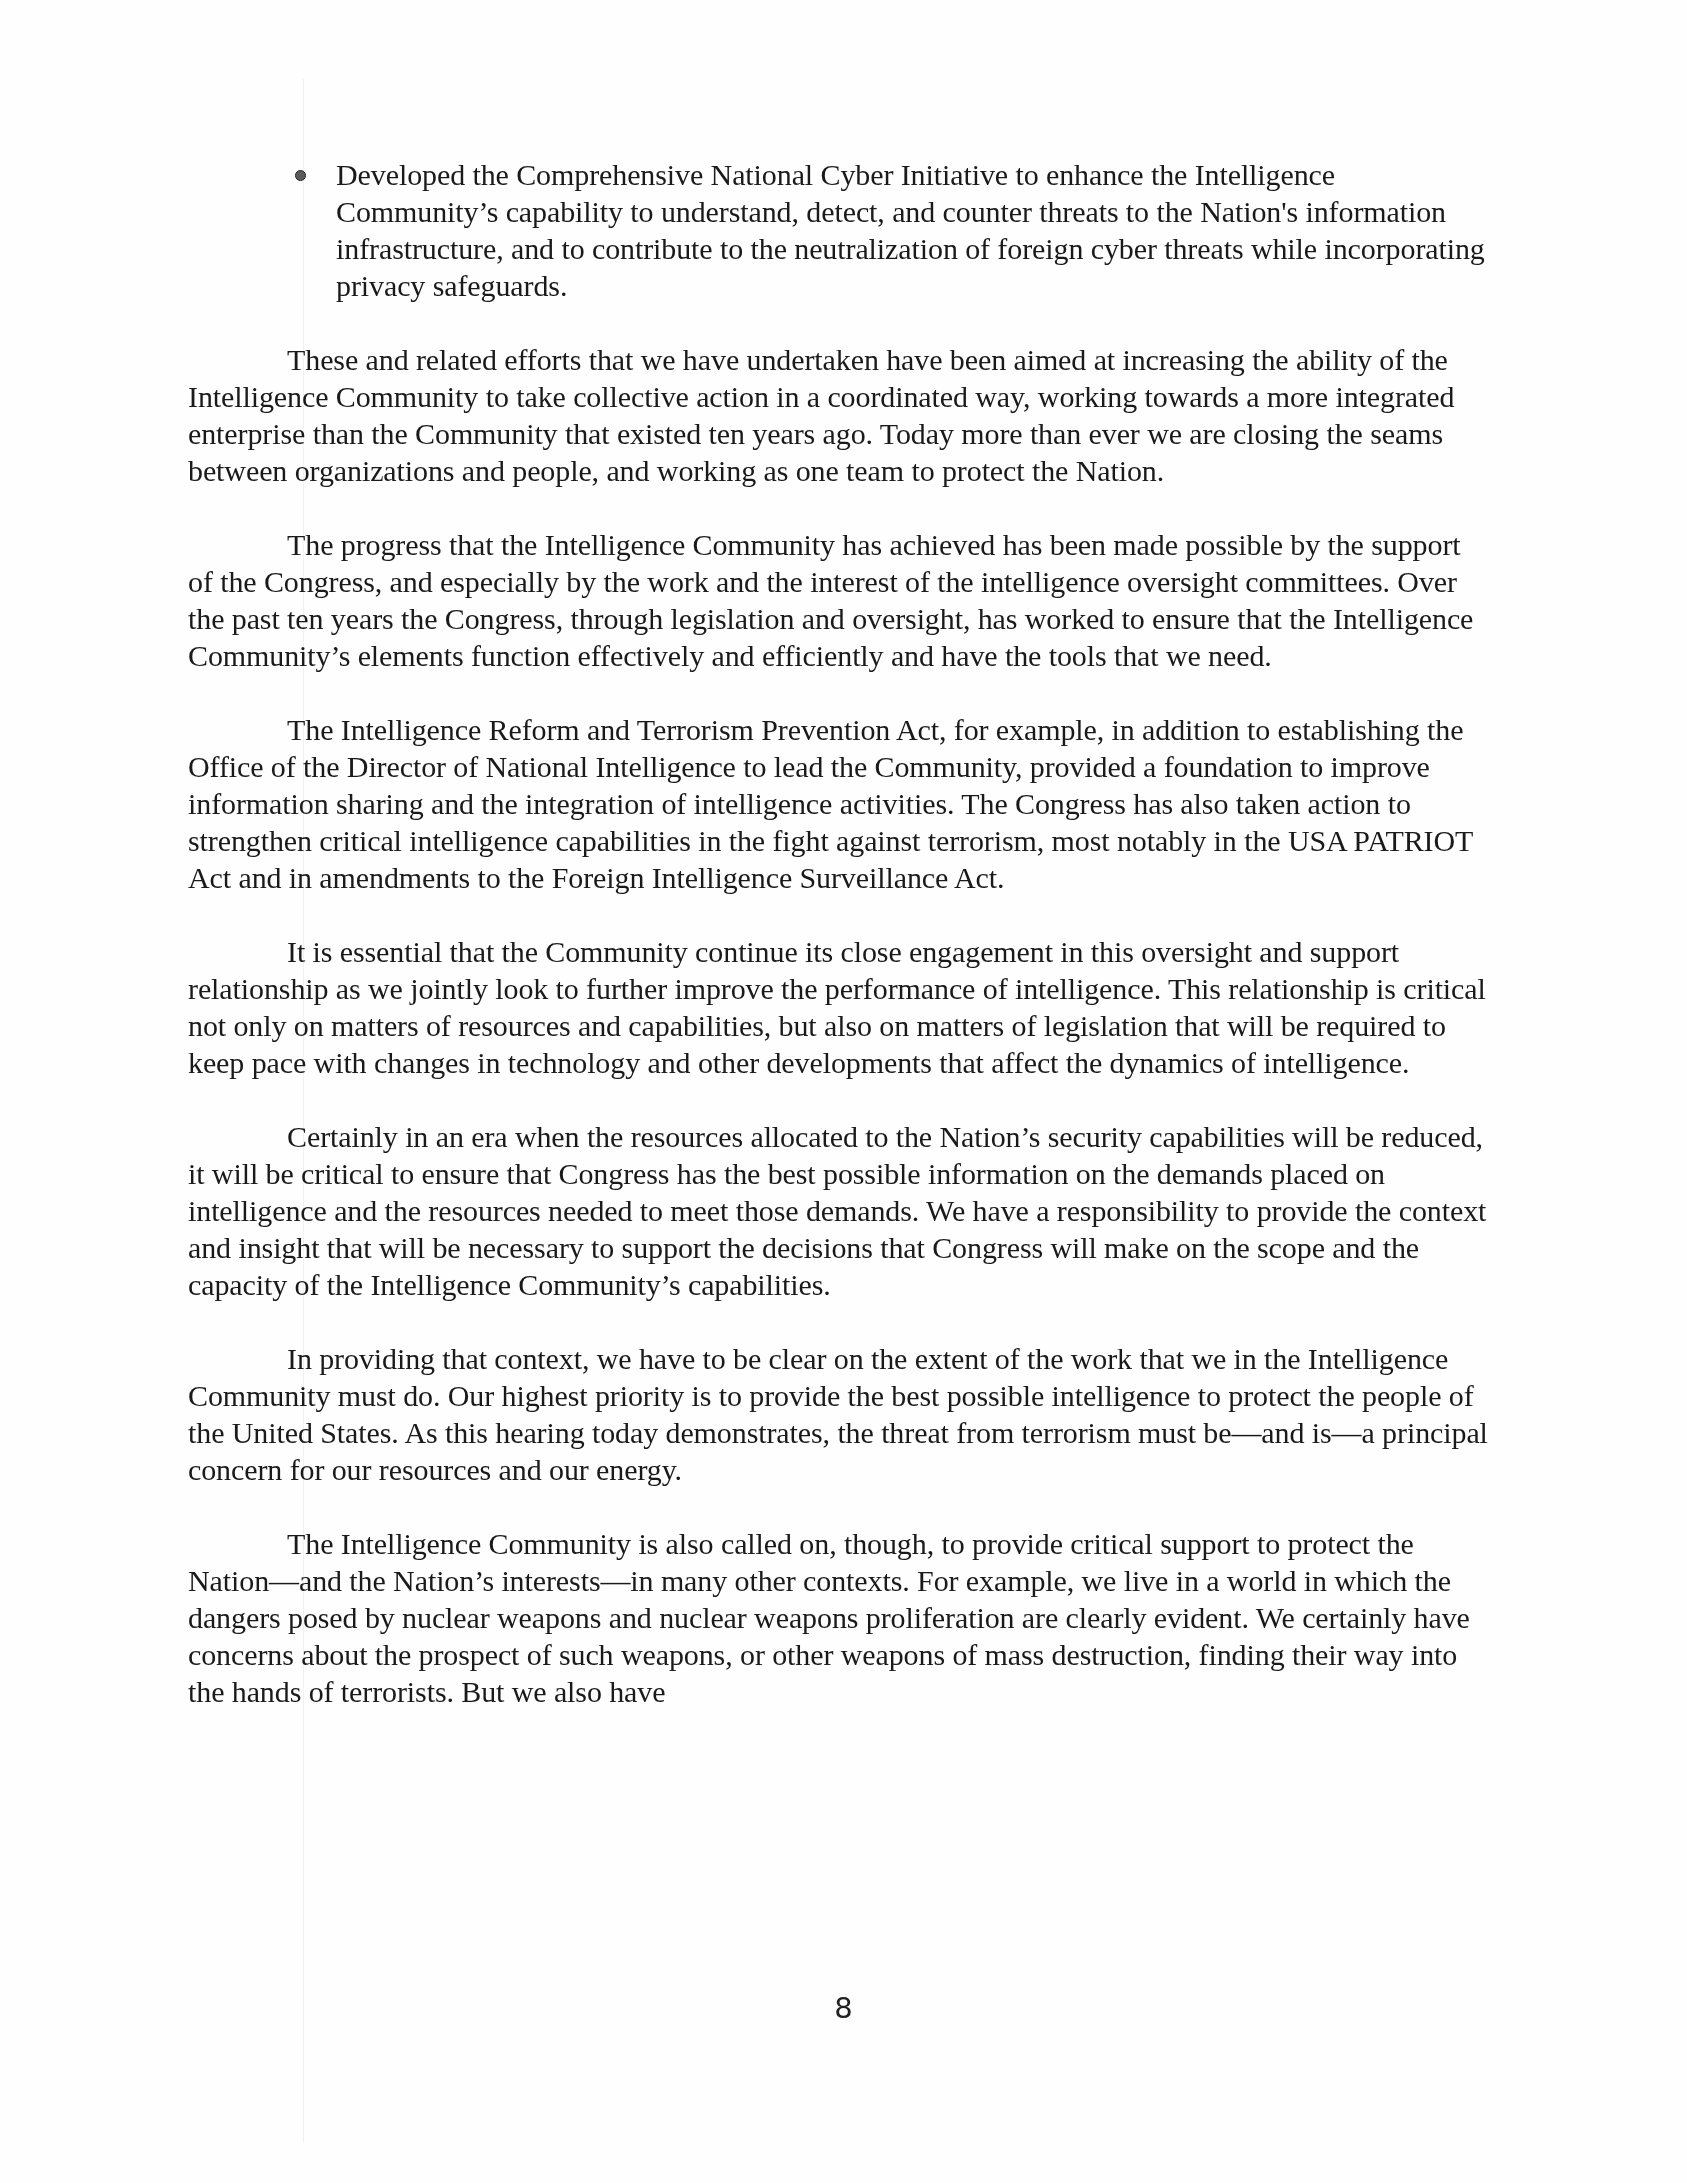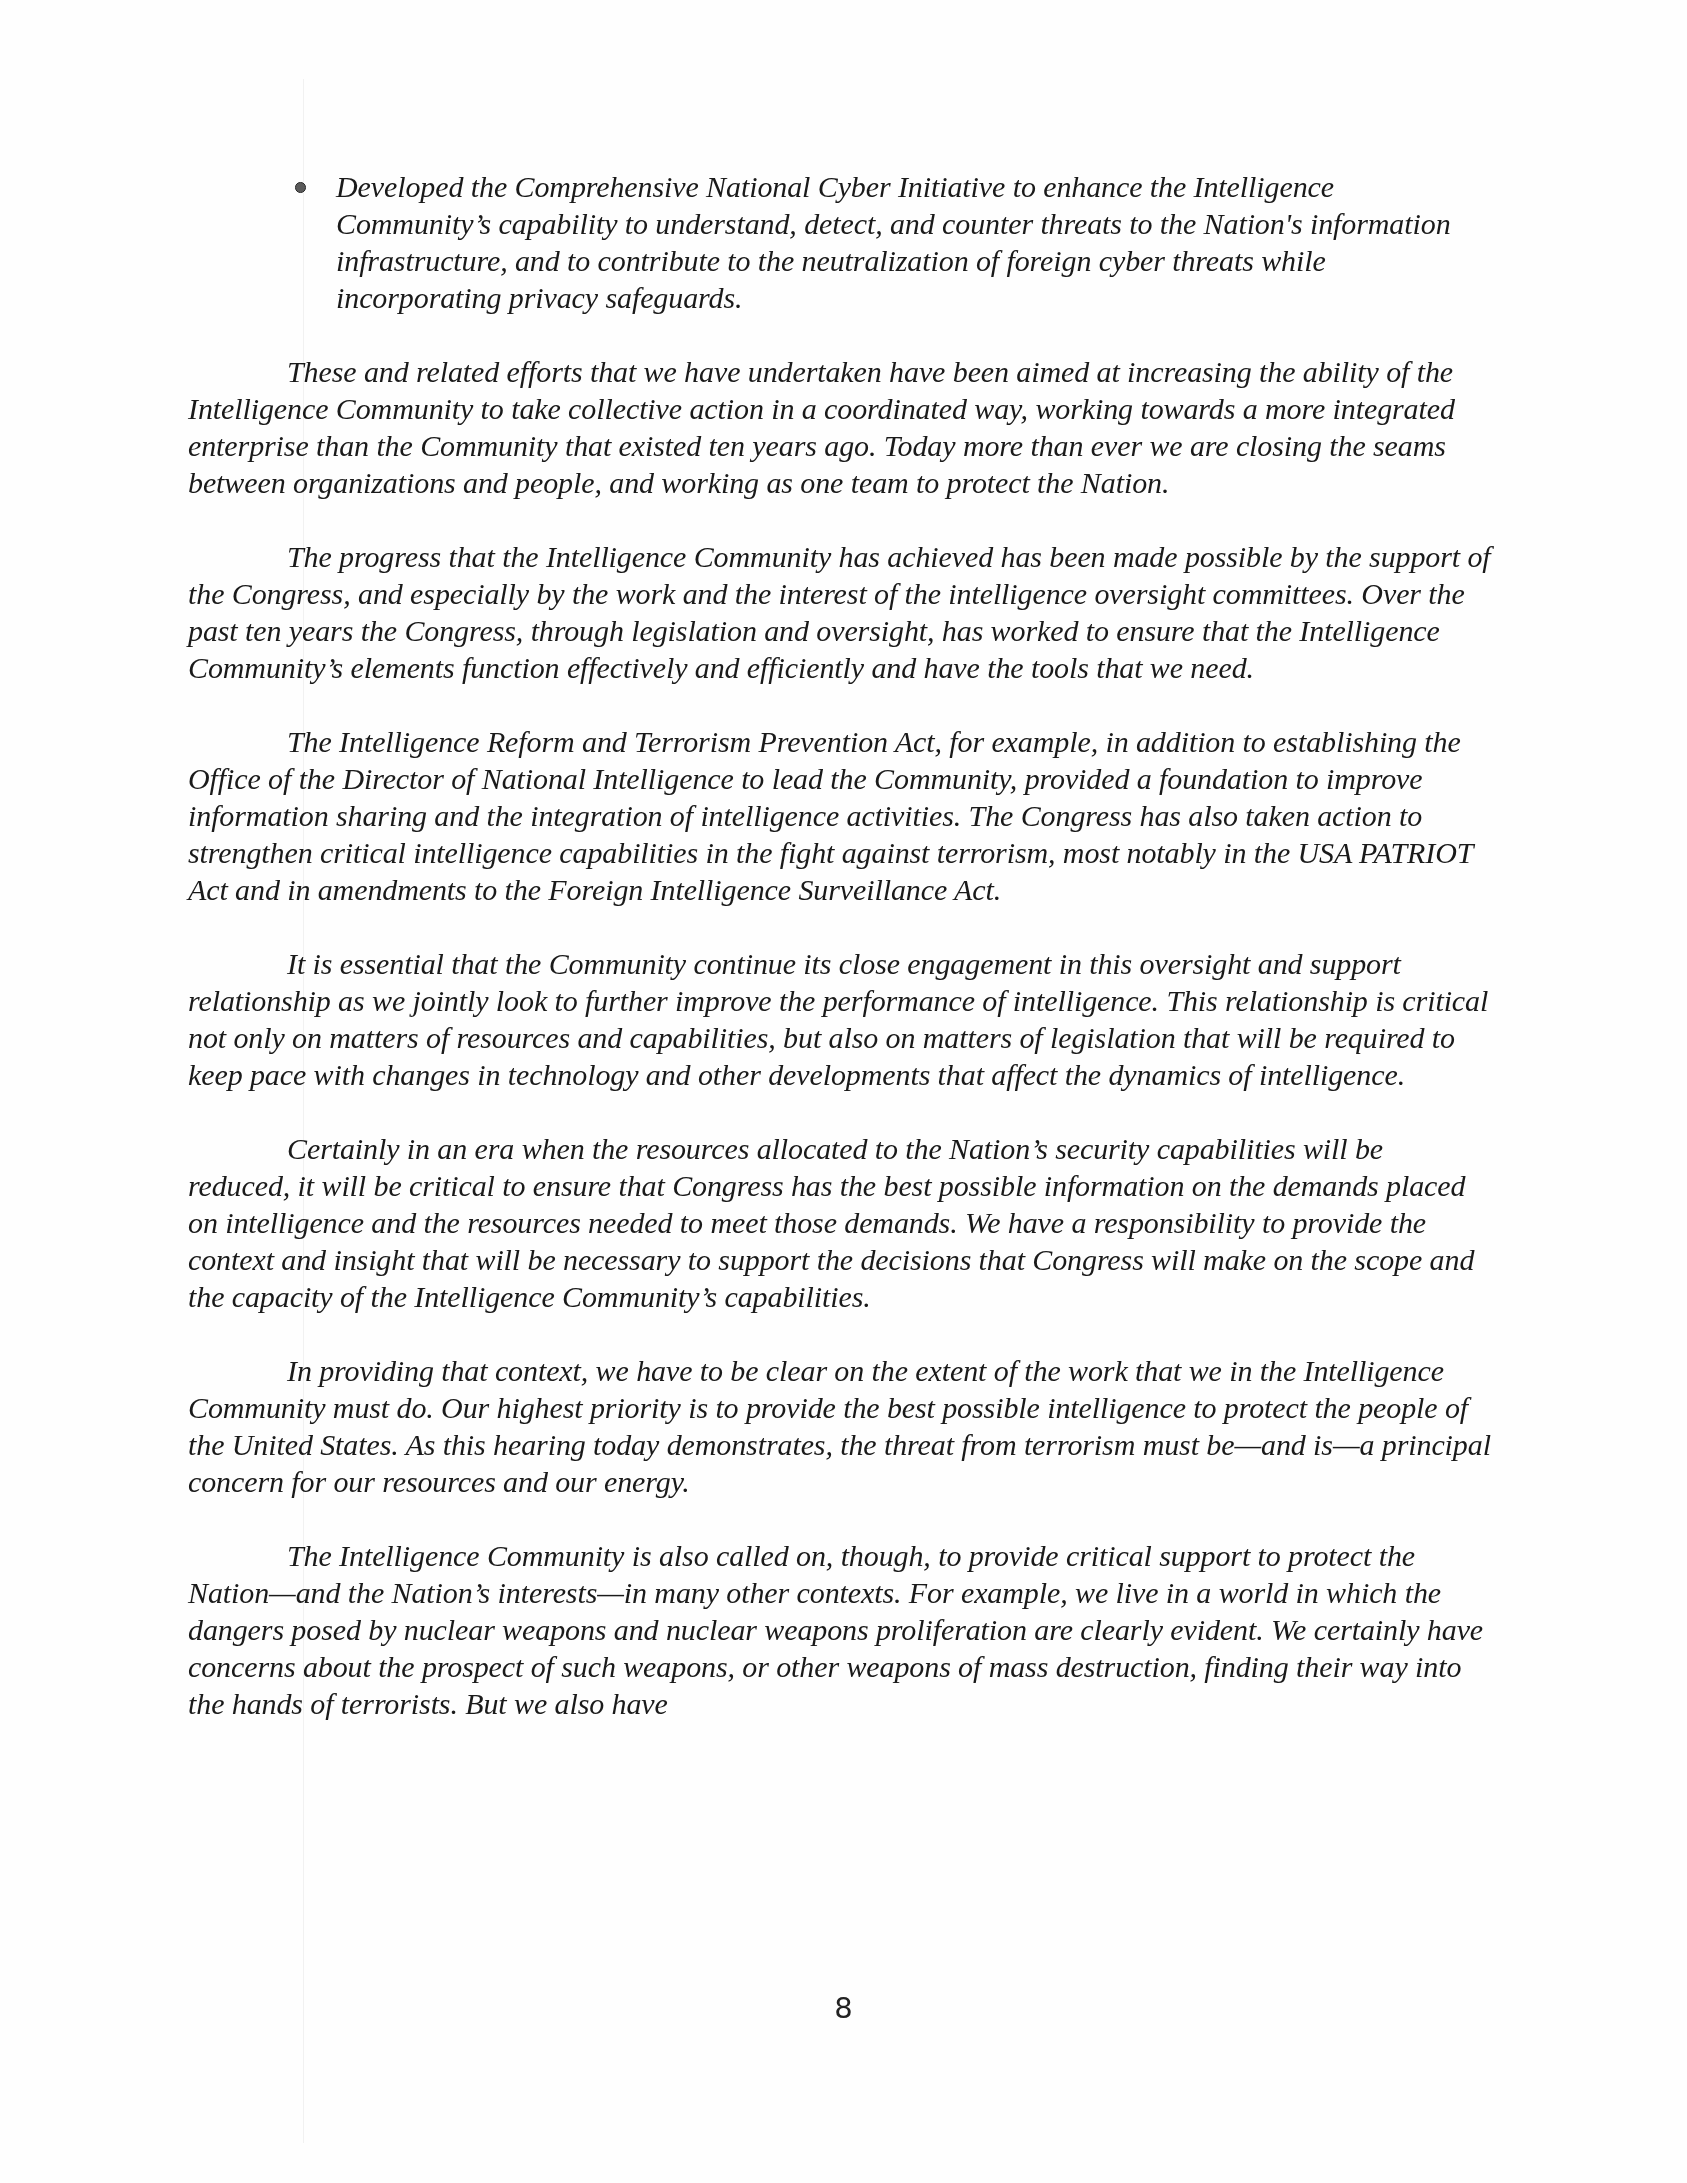--- a/index.html
+++ b/index.html
@@ -25,26 +25,25 @@
       position: absolute;
       left: 303px;
       top: 79px;
       width: 0.7px;
       height: 2064px;
       background: #f1f1f1;
     }
     .content {
       position: absolute;
       left: 188px;
-      top: 168px;
+      top: 156px;
       width: 1310px;
       font-size: 30px;
       line-height: 37px;
       letter-spacing: -0.1px;
-      font-style: italic;
     }
     .bullet-item {
       position: relative;
       padding-left: 148px;
       margin-bottom: 37px;
     }
     .bullet-dot {
       position: absolute;
       left: 107px;
       top: 14px;

